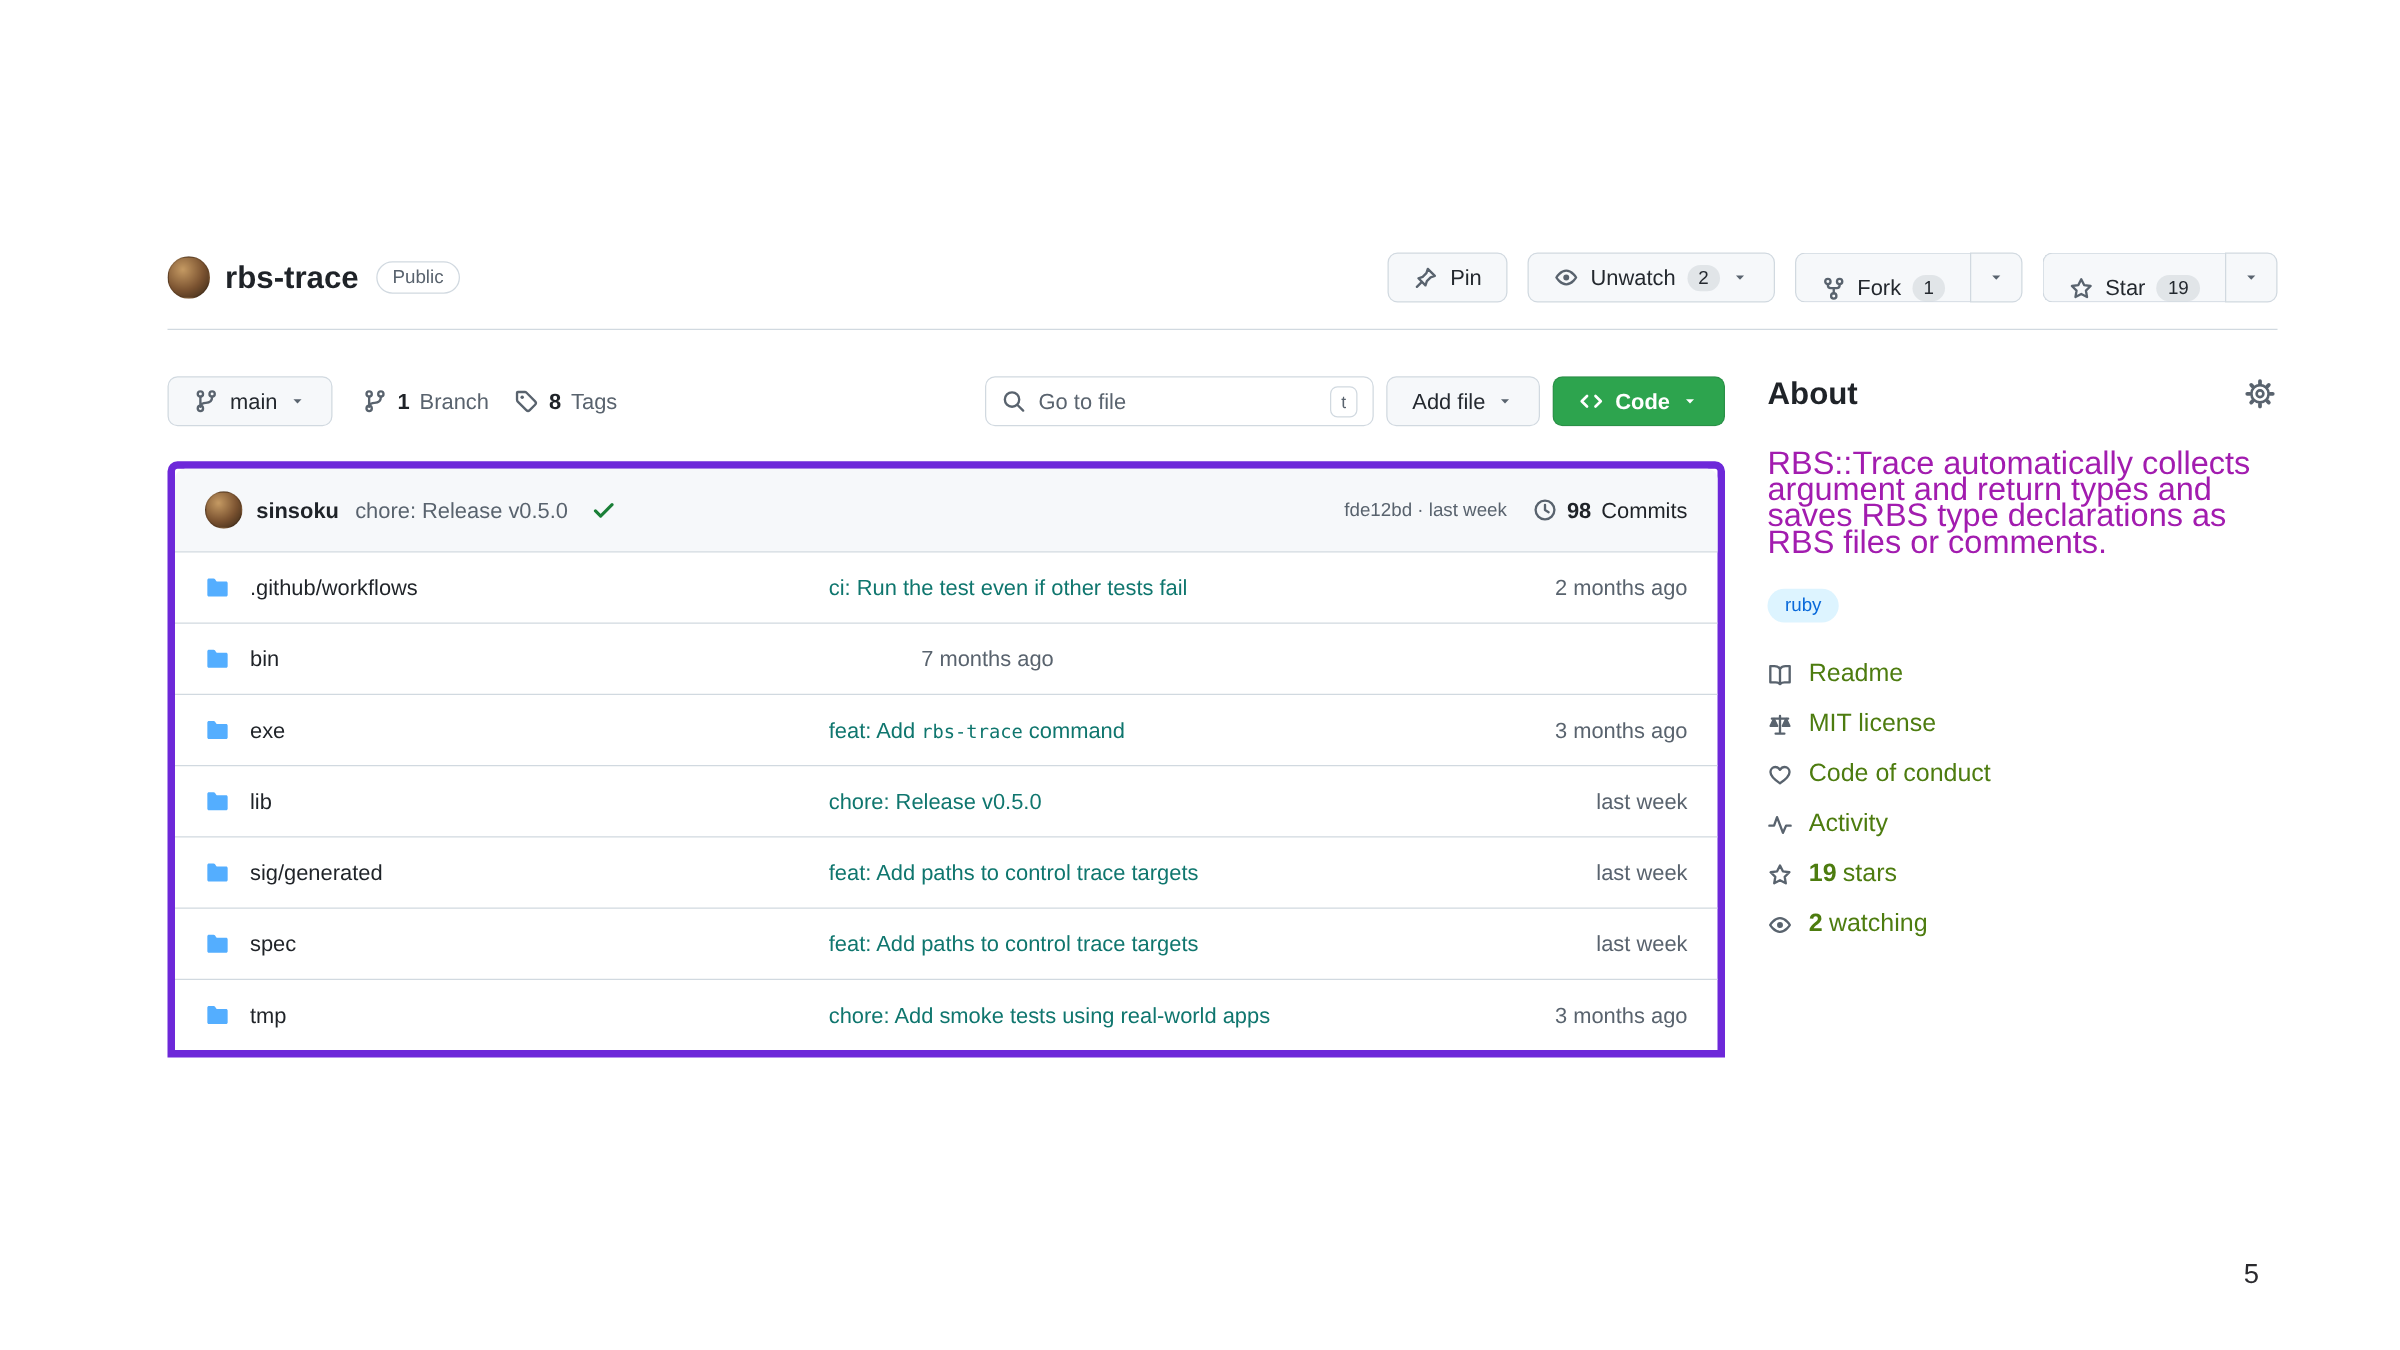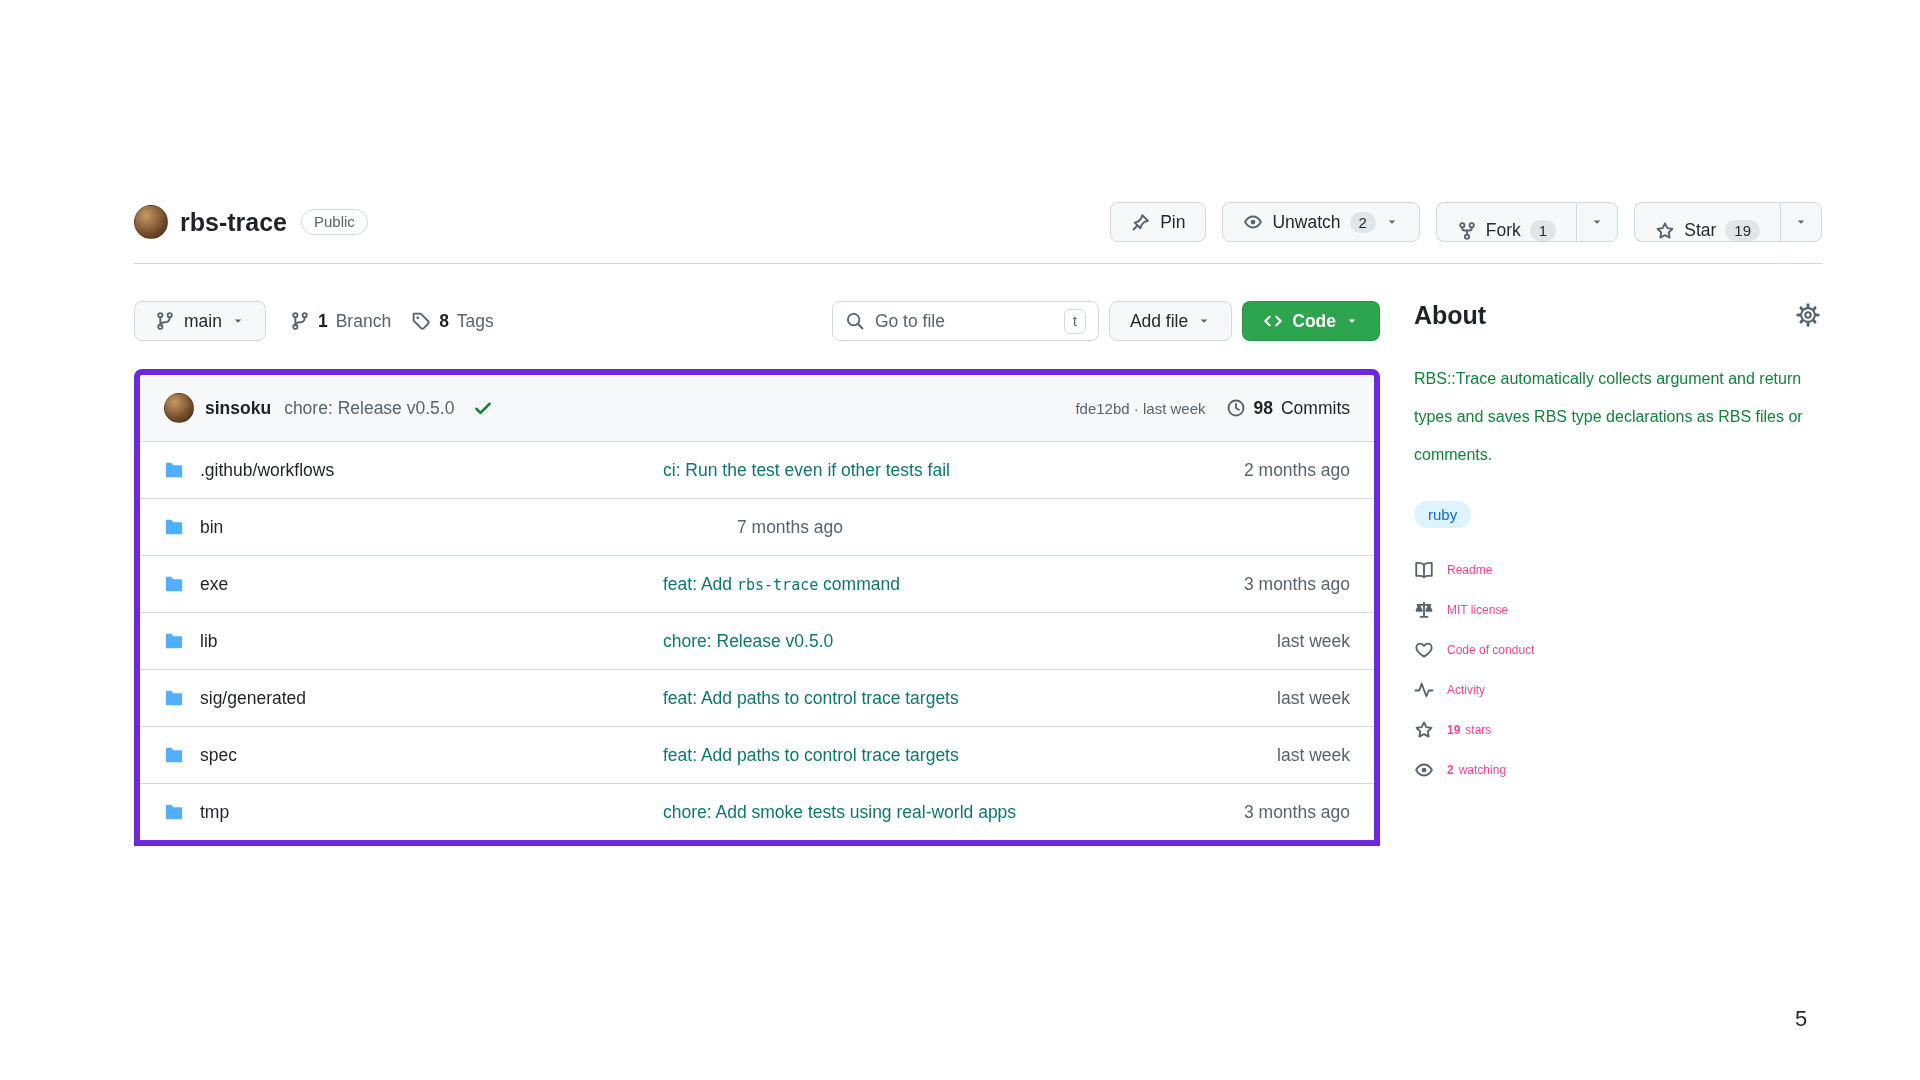--- a/index.html
+++ b/index.html
@@ -63,21 +63,21 @@
 
   
   .toolbar { display: flex; align-items: center; justify-content: space-between; height: 40px; }
   .toolbar-left { display: flex; align-items: center; gap: 24px; }
   .refs-stats { display: flex; align-items: center; gap: 20px; }
   .ref-stat { display: inline-flex; align-items: center; gap: 8px; color: #59636e; font-size: 17.5px; }
   .ref-stat b { color: #1f2328; font-weight: 700; }
   .toolbar-right { display: flex; align-items: center; gap: 10px; }
   .goto-box {
     display: flex; align-items: center; gap: 10px;
-    width: 267px; height: 40px; padding: 0 12px;
+    width: 311px; height: 40px; padding: 0 12px;
     border: 1px solid #d1d9e0; border-radius: 8px; background: #fff;
   }
   .goto-box svg { color: #59636e; flex: none; }
   .goto-box input {
     border: none; outline: none; flex: 1; min-width: 0;
     font-family: inherit; font-size: 17.5px; color: #1f2328; background: transparent;
   }
   .goto-box input::placeholder { color: #59636e; opacity: 1; }
   .kbd {
     border: 1px solid #d1d9e0; border-radius: 6px; color: #59636e;
@@ -125,31 +125,31 @@
   .cell-msg code { font-family: "DejaVu Sans Mono", "Liberation Mono", monospace; font-size: 15px; }
   .cell-date { width: 180px; flex: none; text-align: right; color: #59636e; }
 
   
   .about-title { font-size: 25px; font-weight: 700; color: #1f2328; }
   .gear-btn {
     position: absolute; top: 0; right: 0;
     background: none; border: none; cursor: pointer; color: #59636e;
     padding: 2px; line-height: 0;
   }
-  .about-desc { margin-top: 30px; font-size: 16px; line-height: 38px; color: #15803d; }
+  .about-desc { margin-top: 30px; font-size: 26px; line-height: 21px; color: #a21caf; }
   .topic-pill {
     display: inline-block; margin-top: 27px;
     background: #ddf4ff; color: #0969da;
     font-size: 15px; font-weight: 500;
     border-radius: 2em; padding: 5px 14px; text-decoration: none;
   }
   .side-list { list-style: none; margin-top: 30px; }
   .side-list li { display: flex; align-items: center; gap: 13px; margin-bottom: 17px; height: 23px; }
   .side-list a, .side-list span.side-text {
-    color: #ec4899; font-size: 12px; text-decoration: none; display: inline-flex; gap: 5px;
+    color: #4d7c0f; font-size: 20px; text-decoration: none; display: inline-flex; gap: 5px;
   }
   .side-list svg { color: #59636e; flex: none; }
   .side-list b { font-weight: 700; }
 
   .page-number {
     position: absolute; top: 1006px; left: 1795px;
     font-size: 22px; color: #2a2a2e;
   }
 </style>
 </head>

